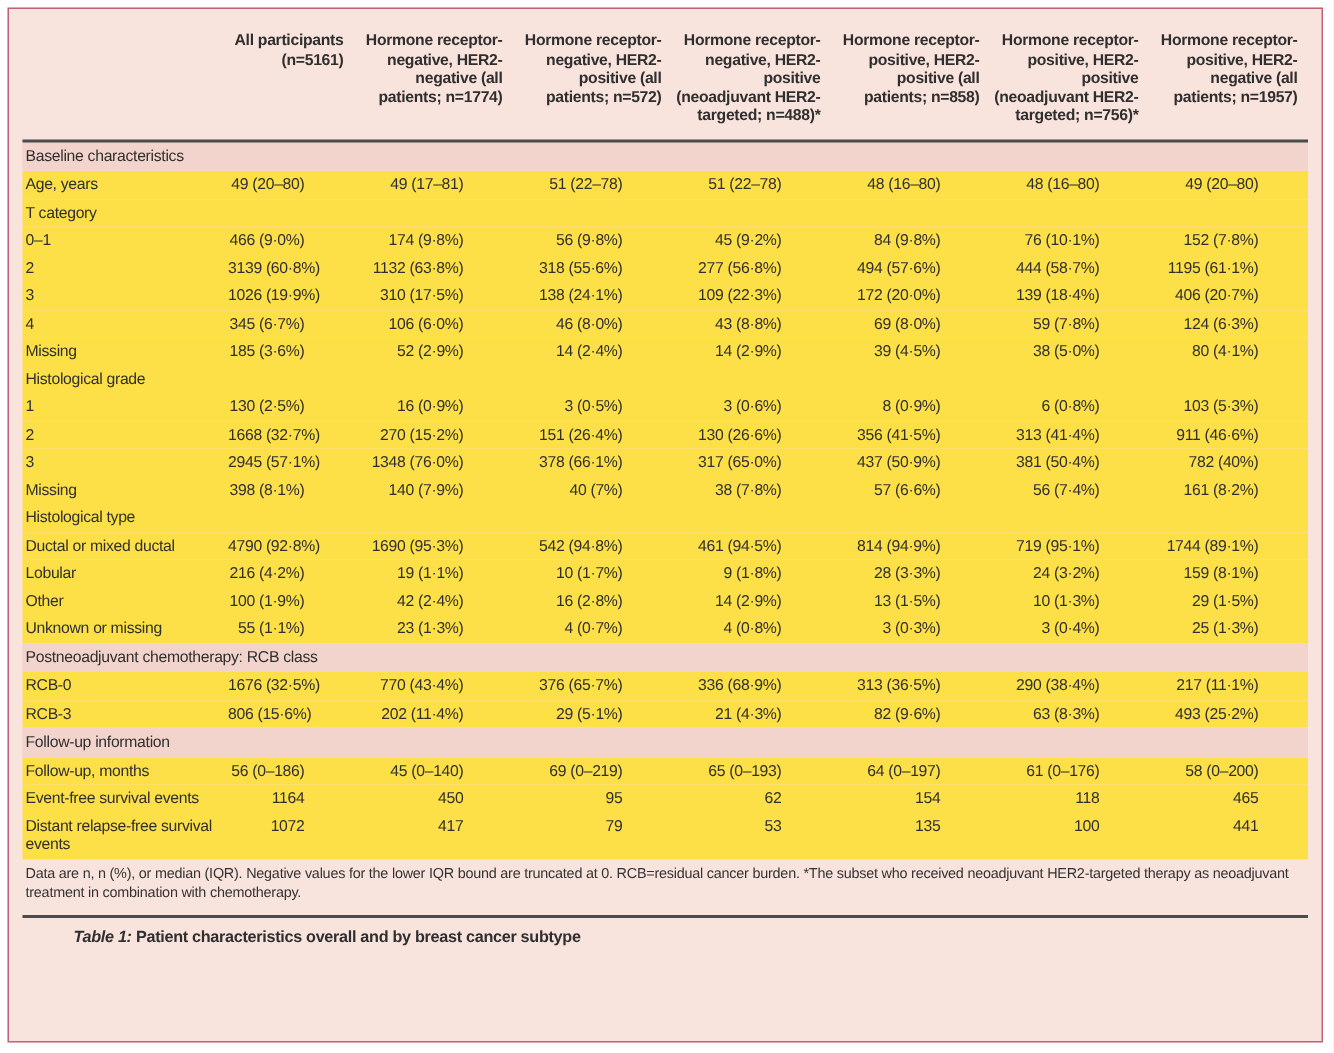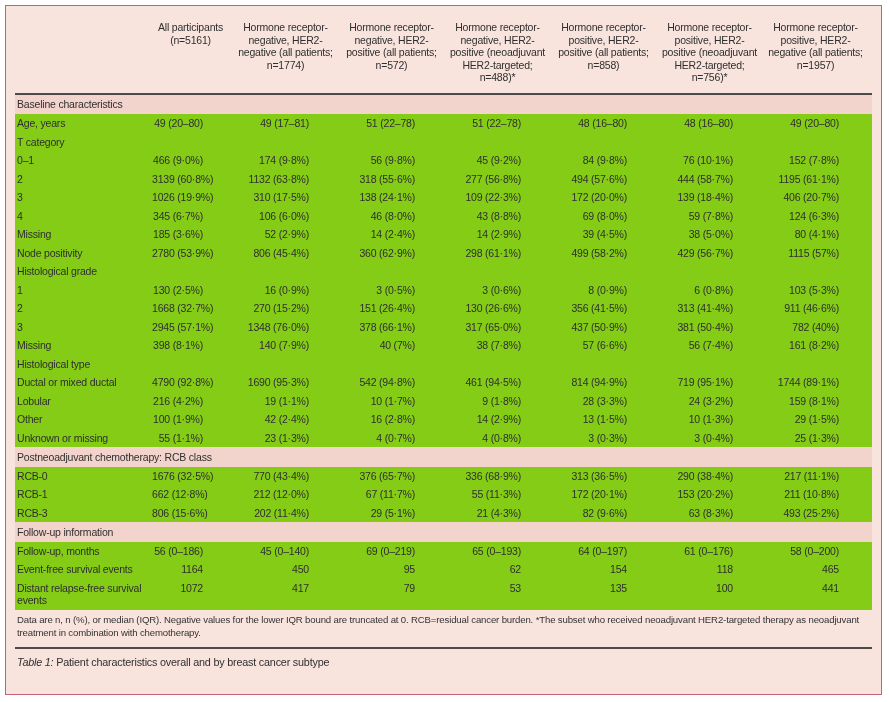--- a/index.html
+++ b/index.html
@@ -11,39 +11,40 @@
   .card {
     position:absolute; top:5px; left:5px; width:877px; height:690px;
     box-sizing:border-box; background:#f9e3dd; border:1.5px solid #c4607a;
     padding:2px 9px 0 9px; overflow:hidden;
   }
   table { width:100%; border-collapse:collapse; table-layout:fixed; letter-spacing:-0.2px; }
   col.c-label { width:137px; }
   col.c-first { width:84px; }
   col.c-grp   { width:106px; }
   thead th {
-    font-size:10.5px; line-height:12.5px; font-weight:normal; text-align:center;
+    font-size:10.5px; line-height:12.5px; font-weight:bold; text-align:right;
     vertical-align:top; padding:13px 7px 9px 0;
     border-bottom:2px solid #4b4b4b;
   }
-  tbody tr.data { background:#84cc16;margin-top:35px; }
+  tbody tr.data { background:#fde047;margin-top:35px; }
   tbody tr.section { background:#f3d4cc; }
   tbody td { font-size:10.5px; line-height:12.5px; vertical-align:top; }
   td.sec { font-weight:normal; padding:3.5px 0 3.5px 2px; }
   td.label { padding:3px 2px 3px 2px; }
   td.label.indent { }
   td.val { text-align:right; padding:3px 33px 3px 0; white-space:nowrap; }
   .footnote {
     font-size:9.6px; line-height:13.5px; letter-spacing:-0.15px;
     padding:3px 2px 7px 2px; color:#333333;
   }
   .caption-rule { border-top:2px solid #4b4b4b; margin:0; }
   .caption {
-    font-size:10.8px; font-weight:normal; letter-spacing:-0.2px;
+    font-size:10.8px; font-weight:bold; letter-spacing:-0.2px;
     padding:7px 2px 6px 2px;
+    margin-left:32px;
   }
   .caption .cap-label { font-style:italic; }
 </style>
 </head>
 <body>
 
 <div class="card">
   <table>
     <colgroup>
       <col class="c-label">
@@ -135,30 +136,20 @@
           <td class="label indent">Missing</td>
           <td class="val">185 (3·6%)</td>
           <td class="val">52 (2·9%)</td>
           <td class="val">14 (2·4%)</td>
           <td class="val">14 (2·9%)</td>
           <td class="val">39 (4·5%)</td>
           <td class="val">38 (5·0%)</td>
           <td class="val">80 (4·1%)</td>
         </tr>
         <tr class="data">
-          <td class="label">Node positivity</td>
-          <td class="val">2780 (53·9%)</td>
-          <td class="val">806 (45·4%)</td>
-          <td class="val">360 (62·9%)</td>
-          <td class="val">298 (61·1%)</td>
-          <td class="val">499 (58·2%)</td>
-          <td class="val">429 (56·7%)</td>
-          <td class="val">1115 (57%)</td>
-        </tr>
-        <tr class="data">
           <td class="label">Histological grade</td>
           <td class="val"></td>
           <td class="val"></td>
           <td class="val"></td>
           <td class="val"></td>
           <td class="val"></td>
           <td class="val"></td>
           <td class="val"></td>
         </tr>
         <tr class="data">
@@ -256,30 +247,20 @@
         </tr>
         <tr class="data">
           <td class="label">RCB-0</td>
           <td class="val">1676 (32·5%)</td>
           <td class="val">770 (43·4%)</td>
           <td class="val">376 (65·7%)</td>
           <td class="val">336 (68·9%)</td>
           <td class="val">313 (36·5%)</td>
           <td class="val">290 (38·4%)</td>
           <td class="val">217 (11·1%)</td>
-        </tr>
-        <tr class="data">
-          <td class="label">RCB-1</td>
-          <td class="val">662 (12·8%)</td>
-          <td class="val">212 (12·0%)</td>
-          <td class="val">67 (11·7%)</td>
-          <td class="val">55 (11·3%)</td>
-          <td class="val">172 (20·1%)</td>
-          <td class="val">153 (20·2%)</td>
-          <td class="val">211 (10·8%)</td>
         </tr>
         <tr class="data">
           <td class="label">RCB-3</td>
           <td class="val">806 (15·6%)</td>
           <td class="val">202 (11·4%)</td>
           <td class="val">29 (5·1%)</td>
           <td class="val">21 (4·3%)</td>
           <td class="val">82 (9·6%)</td>
           <td class="val">63 (8·3%)</td>
           <td class="val">493 (25·2%)</td>

